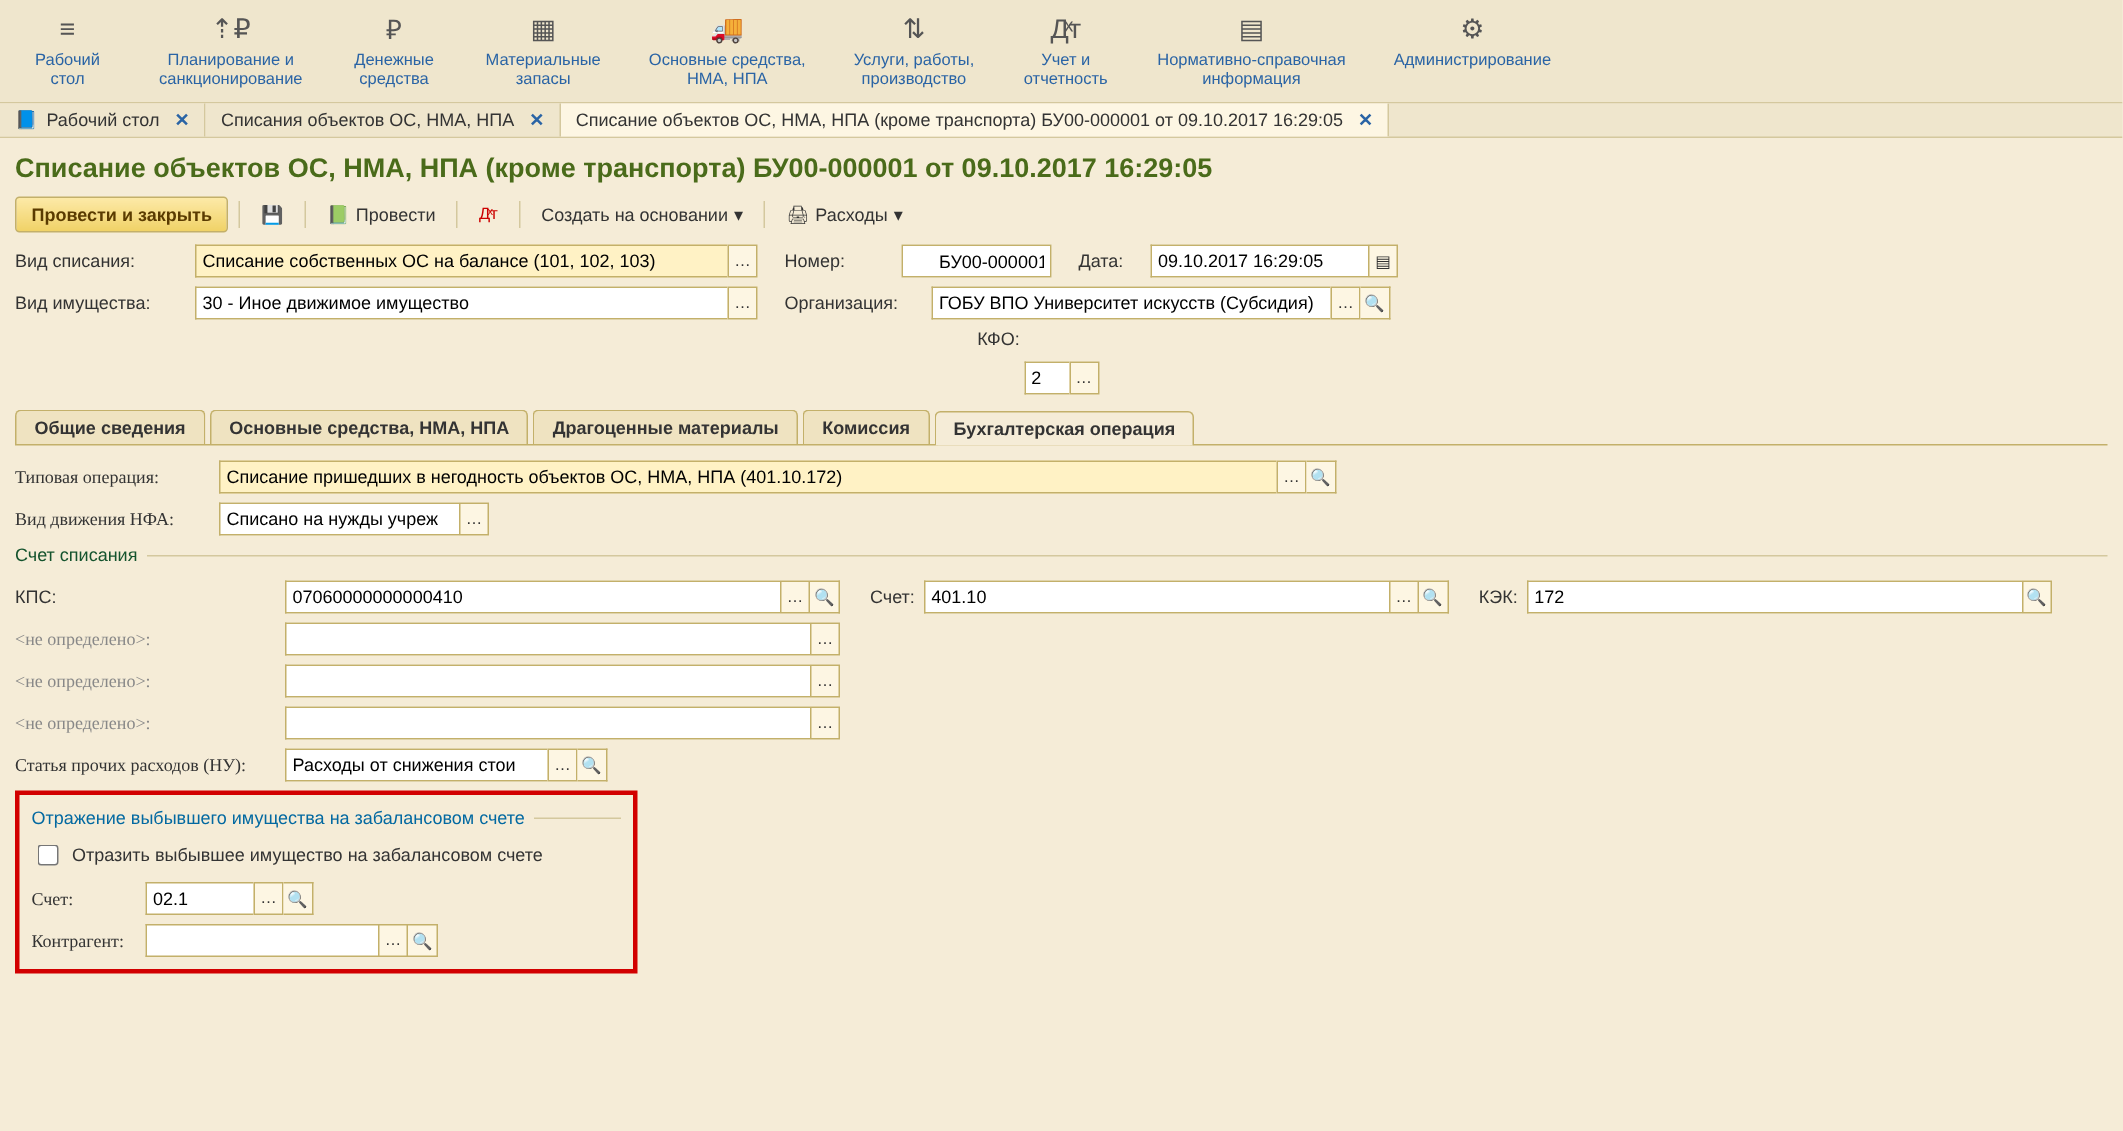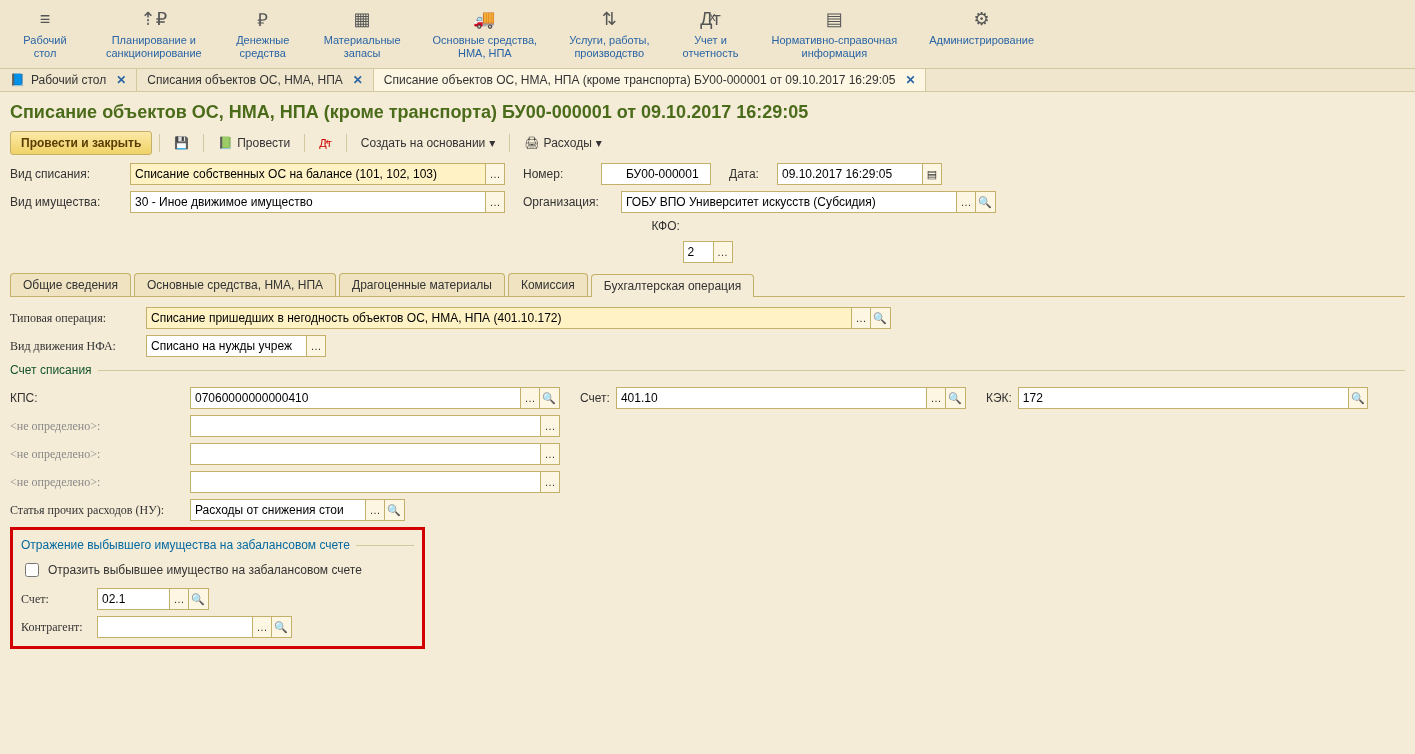--- a/index.html
+++ b/index.html
@@ -29,21 +29,21 @@
   .sep { width: 1px; height: 18px; background: #d4c89e; margin: 0 3px; }
   .lbl2 { font-size: 12px; color: #333; white-space: nowrap; }
   .inp { width: 100%; height: 22px; border: 1px solid #c3b06a; background: #fff; padding: 2px 4px; font-size: 12px; }
   .combo { display: flex; align-items: stretch; }
   .combo .inp { flex: 1; border-right: none; }
   .combo .cb { width: 20px; border: 1px solid #c3b06a; background: #fdf6e3; cursor: pointer; display: flex; align-items: center; justify-content: center; font-size: 11px; }
   .combo .cb + .cb { border-left: none; }
   
   
   .minitabs { display: flex; border-bottom: 1px solid #c3b06a; margin-top: 10px; }
-  .minitab { padding: 4px 12px; border: 1px solid #c3b06a; border-bottom: none; margin-right: 3px; background: #efe3c1; border-radius: 4px 4px 0 0; cursor: pointer; font-size: 12px; }
+  .minitab { padding: 4px 12px; border: 1px solid #c3b06a; border-bottom: none; margin-right: 3px; background: #efe3c1; border-radius: 4px 4px 0 0; cursor: pointer; font-size: 12px; font-weight: bold; }
   .minitab.active { background: #f5ecd7; position: relative; top: 1px; }
   
   .panel { padding: 10px 0; }
   .fs-label { color: #14532d; font-size: 12px; display: flex; align-items: center; }
   .fs-label::after { content: ""; flex: 1; border-bottom: 1px solid #d4c89e; margin-left: 6px; }
   
   .row { display: flex; align-items: center; gap: 6px; margin-bottom: 6px; }
   .row .rlabel { width: 180px; font-size: 12px; font-family: Liberation Serif, serif; }
   .row .rlabel.s { width: 70px; }
   .row .combo { width: 370px; }
@@ -148,36 +148,36 @@
     <button class="tbtn"><span>🖨</span><span>Расходы</span> ▾</button>
   </div>
 
   <div style="display:flex; gap:8px; align-items:center; margin-bottom:6px;">
     <span class="lbl2" style="width:112px">Вид списания:</span>
     <div class="combo" style="width:375px">
       <input class="inp" style="background: rgb(255, 242, 197);" value="Списание собственных ОС на балансе (101, 102, 103)">
       <div class="cb">…</div>
     </div>
     <span class="lbl2" style="width:70px;margin-left:10px">Номер:</span>
-    <input class="inp" style="width: 110px; padding-left: 24px;" value="БУ00-000001">
+    <input class="inp" style="width: 100px; padding-left: 24px;" value="БУ00-000001">
     <span class="lbl2" style="width:40px;margin-left:10px">Дата:</span>
     <div class="combo" style="width:165px">
       <input class="inp" value="09.10.2017 16:29:05" style="">
       <div class="cb">▤</div>
     </div>
   </div>
 
   <div style="display:flex; gap:8px; align-items:center; margin-bottom:6px;">
     <span class="lbl2" style="width:112px">Вид имущества:</span>
     <div class="combo" style="width:375px">
       <input class="inp" value="30 - Иное движимое имущество" style="">
       <div class="cb">…</div>
     </div>
     <span class="lbl2" style="width:90px;margin-left:10px">Организация:</span>
-    <div class="combo" style="width:375px">
+    <div class="combo" style="width:306px">
       <input class="inp" value="ГОБУ ВПО Университет искусств (Субсидия)" style="">
       <div class="cb">…</div>
       <div class="cb">🔍</div>
     </div>
   </div>
 
   <div style="display:flex; gap:8px; align-items:center; margin-bottom:6px;flex-direction:column;">
     <span class="lbl2" style="width:112px">КФО:</span>
     <div class="combo" style="width:50px">
       <input class="inp" value="2" style="">

